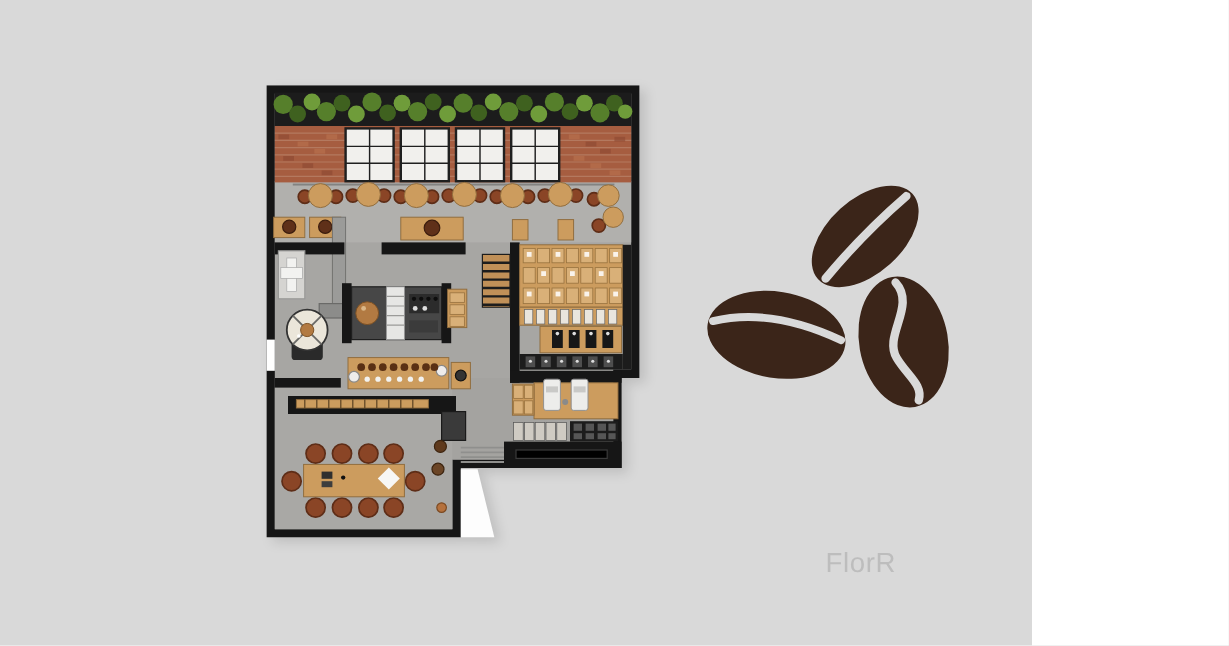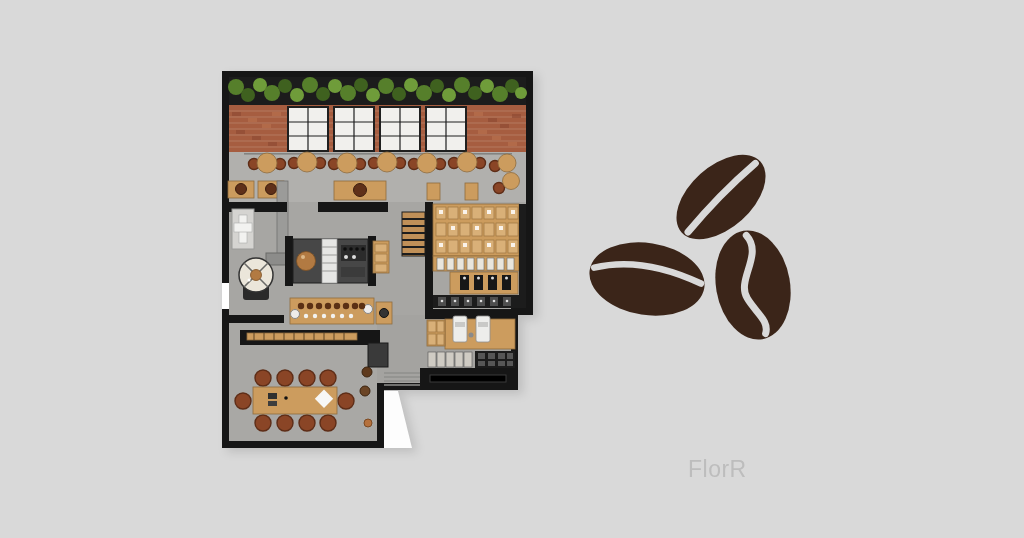--- a/index.html
+++ b/index.html
@@ -1,17 +1,17 @@
 <!DOCTYPE html>
 <html style="--bg: #d9d9d9; --watermark-color: #bdbdbd; --bean-color: #3b2519; --crease-color: #d9d9d9; --fp-wall: #161616; --fp-floor: #a7a6a3; --fp-floor_light: #b1b0ad; --fp-wood: #cc9c5e; --fp-wood_light: #d9b078; --fp-brick: #a65d40; --fp-brick_mortar: #c59c86; --fp-plant_dark: #3f611f; --fp-plant_mid: #567f2b; --fp-plant_light: #6f9c3a; --fp-chair_brown: #8a4526; --fp-chair_dark: #5e2d17; --fp-counter_gray: #474747; --fp-machine_white: #ededeb; --fp-copper: #b27a42; --fp-window_pane: #f1f0ed; --fp-cream: #ebe6da;"><head>
 <meta charset="utf-8">
 <style>
   html,body{margin:0;padding:0;}
   body{font-family:"Liberation Sans", sans-serif;}
-  .stage{position:relative;width:1024px;height:538px;background:var(--bg,#d9d9d9);overflow:hidden;}
+  .stage{position:relative;width:860px;height:538px;background:var(--bg,#d9d9d9);overflow:hidden;}
   .floorplan-wrap{position:absolute;left:222px;top:71px;width:311px;height:377px;
     filter:drop-shadow(5px 4px 5px rgba(0,0,0,0.12));}
   .beans-wrap{position:absolute;left:583px;top:143px;width:216px;height:206px;}
   .watermark{position:absolute;left:688px;top:456px;font-size:23px;font-weight:500;
     letter-spacing:.5px;color:var(--watermark-color,#bdbdbd);}
   
   .w{fill:var(--fp-wall,#161616);}
   .flA{fill:var(--fp-floor_light,#b1b0ad);} .flB{fill:var(--fp-floor,#a7a6a3);} .flC{fill:#a9a8a5;} .flD{fill:#a4a3a0;}
   .wd{fill:var(--fp-wood,#cc9c5e);stroke:#8f6c3d;stroke-width:.8;}
   .wdl{fill:var(--fp-wood_light,#d9b078);stroke:#9a7440;stroke-width:.7;}

